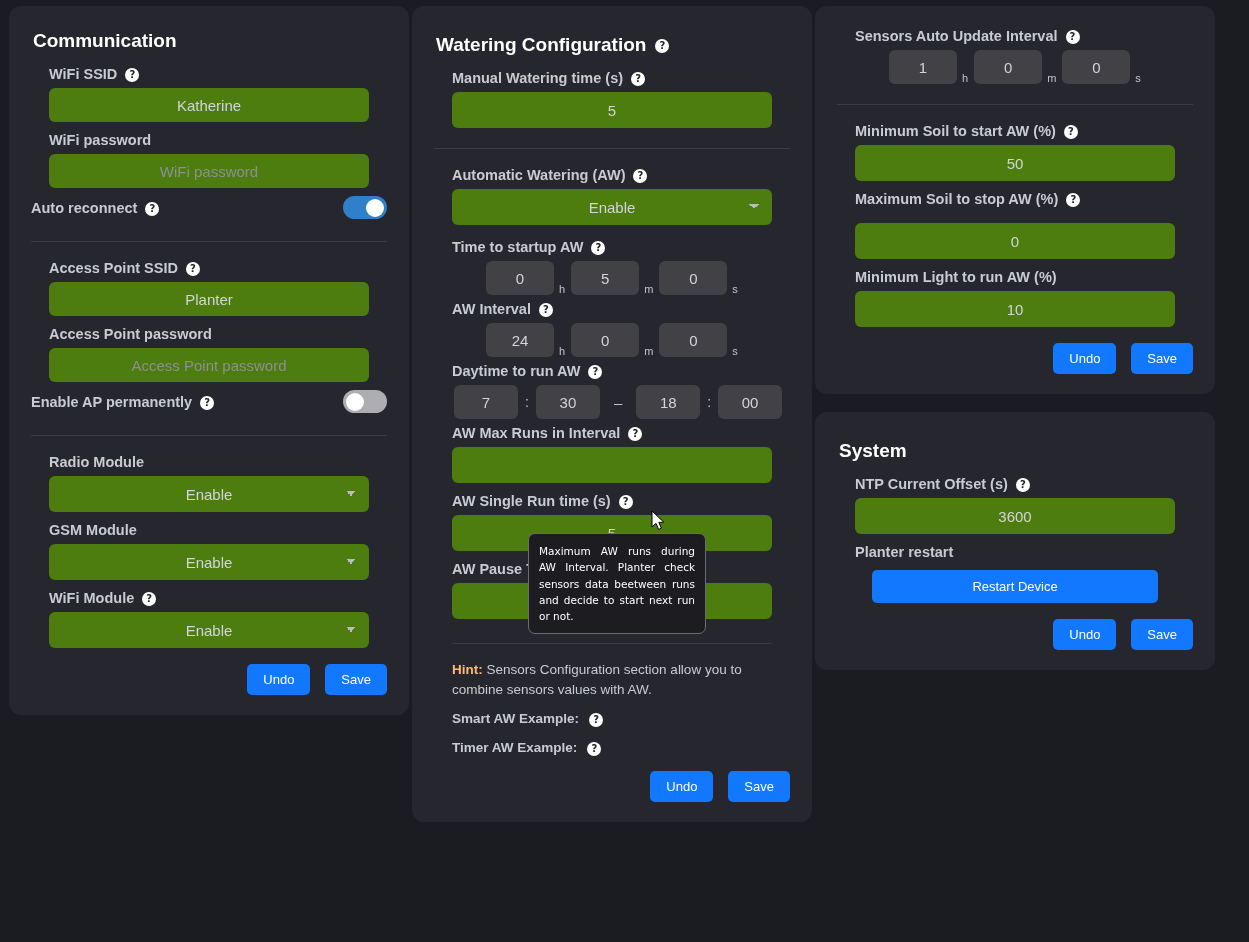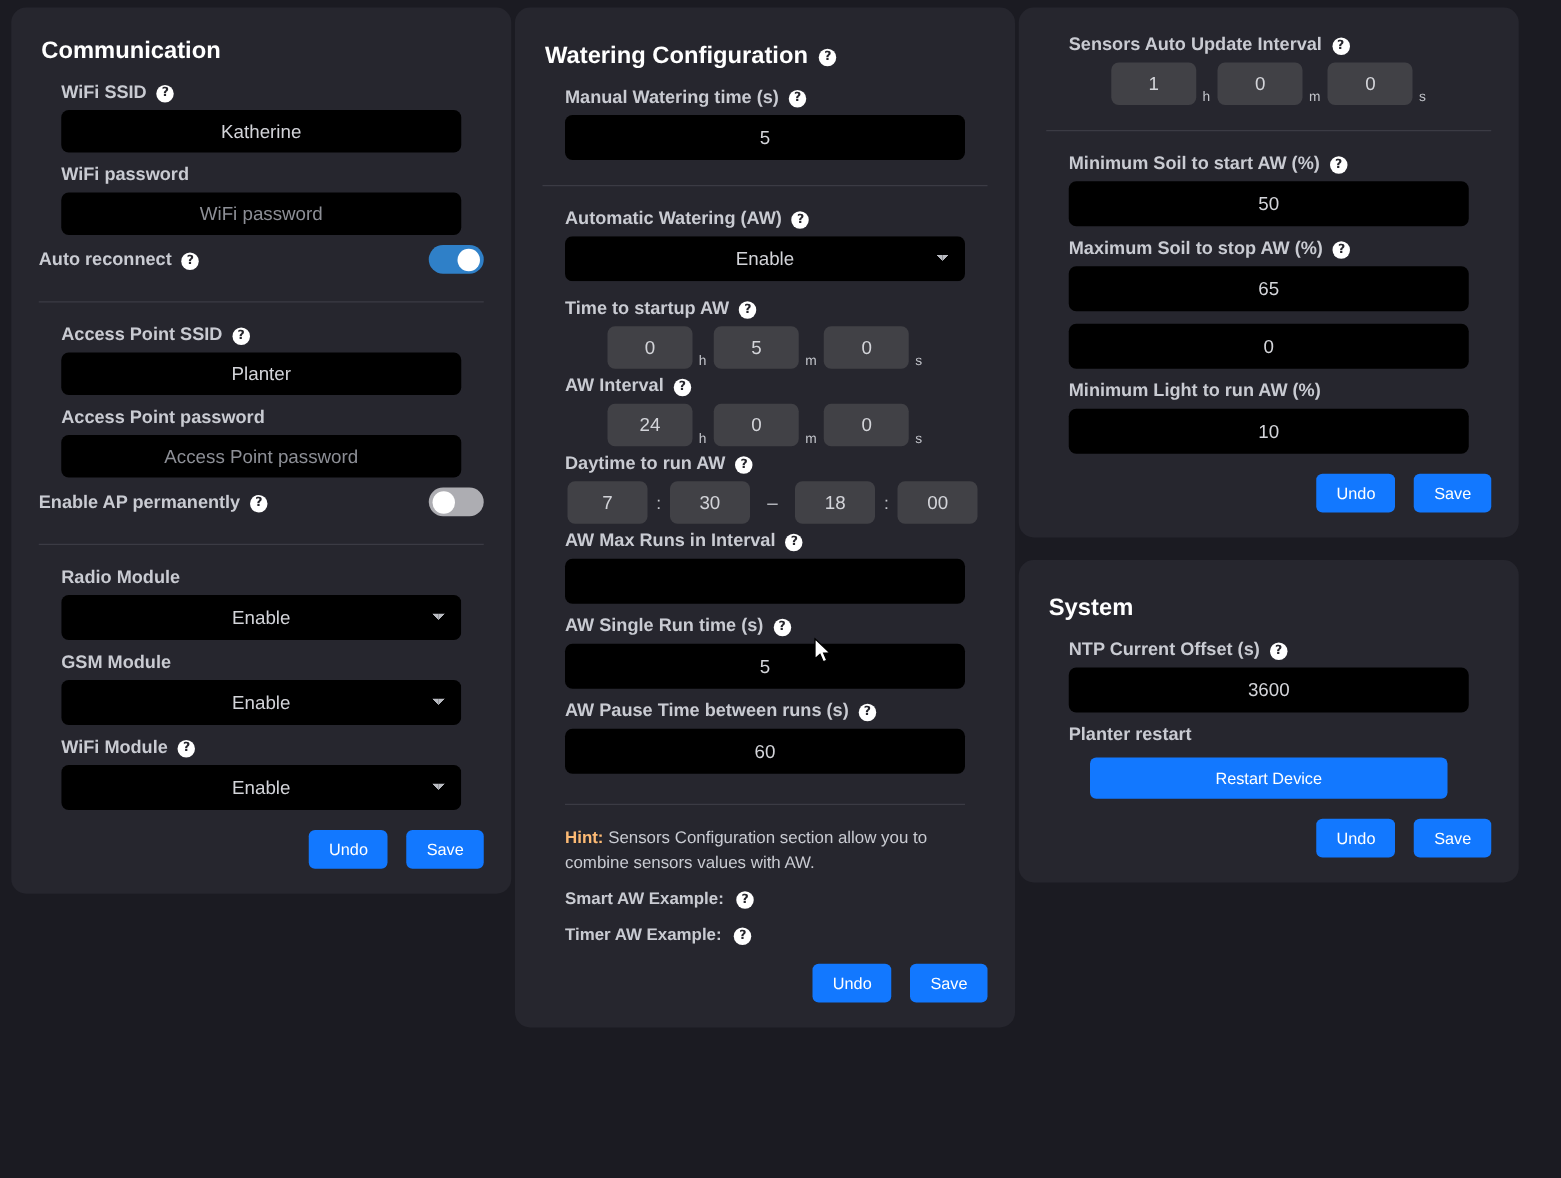--- a/index.html
+++ b/index.html
@@ -51,21 +51,21 @@
     background: #ffffff; color: #23232a;
     font-size: 10px; font-weight: bold;
     font-family: "DejaVu Sans", sans-serif;
     line-height: 1; cursor: help; flex: none;
     position: relative; top: 1px;
   }
 
   .input {
     width: 100%;
     height: 34px;
-    background: #000000;
+    background: #4d7c0f;
     border: none; border-radius: 6px;
     color: #d3d4d9;
     font-size: 15px;
     font-family: "Liberation Sans", sans-serif;
     text-align: center;
     outline: none;
   }
   .input::placeholder { color: #8d8f96; }
   .input.tall { height: 36px; }
 
@@ -455,21 +455,20 @@
         <input class="input tall" value="50" style="">
       </div>
 
       <div class="gap-10"></div>
 
       <div class="field">
         <div class="label">
           <span>Maximum Soil to stop AW (%)</span>
           <span class="help">?</span>
         </div>
-        <input class="input tall" value="65" style="">
       </div>
 
       <div class="gap-10"></div>
 
       <div class="field">
         <input class="input tall" value="0" style="">
       </div>
 
       <div class="gap-10"></div>
 
@@ -508,18 +507,19 @@
         <button class="btn btn-wide" style="margin-top:4px; width:calc(100% - 34px); margin-left:17px;">Restart Device</button>
       </div>
 
       <div class="actions">
         <button class="btn">Undo</button>
         <button class="btn">Save</button>
       </div>
     </div>
   </div>
 
+  <div class="tooltip">Maximum AW runs during AW Interval. Planter check sensors data beetween runs and decide to start next run or not.</div>
 
   <svg class="cursor" viewBox="0 0 14 21">
     <path d="M1 1 L1 17 L5 13.4 L7.6 19.4 L10.4 18.2 L7.9 12.4 L12.8 12.2 Z" fill="#ffffff" stroke="#000000" stroke-width="1"></path>
   </svg>
 
 </div>
 
 </body></html>

